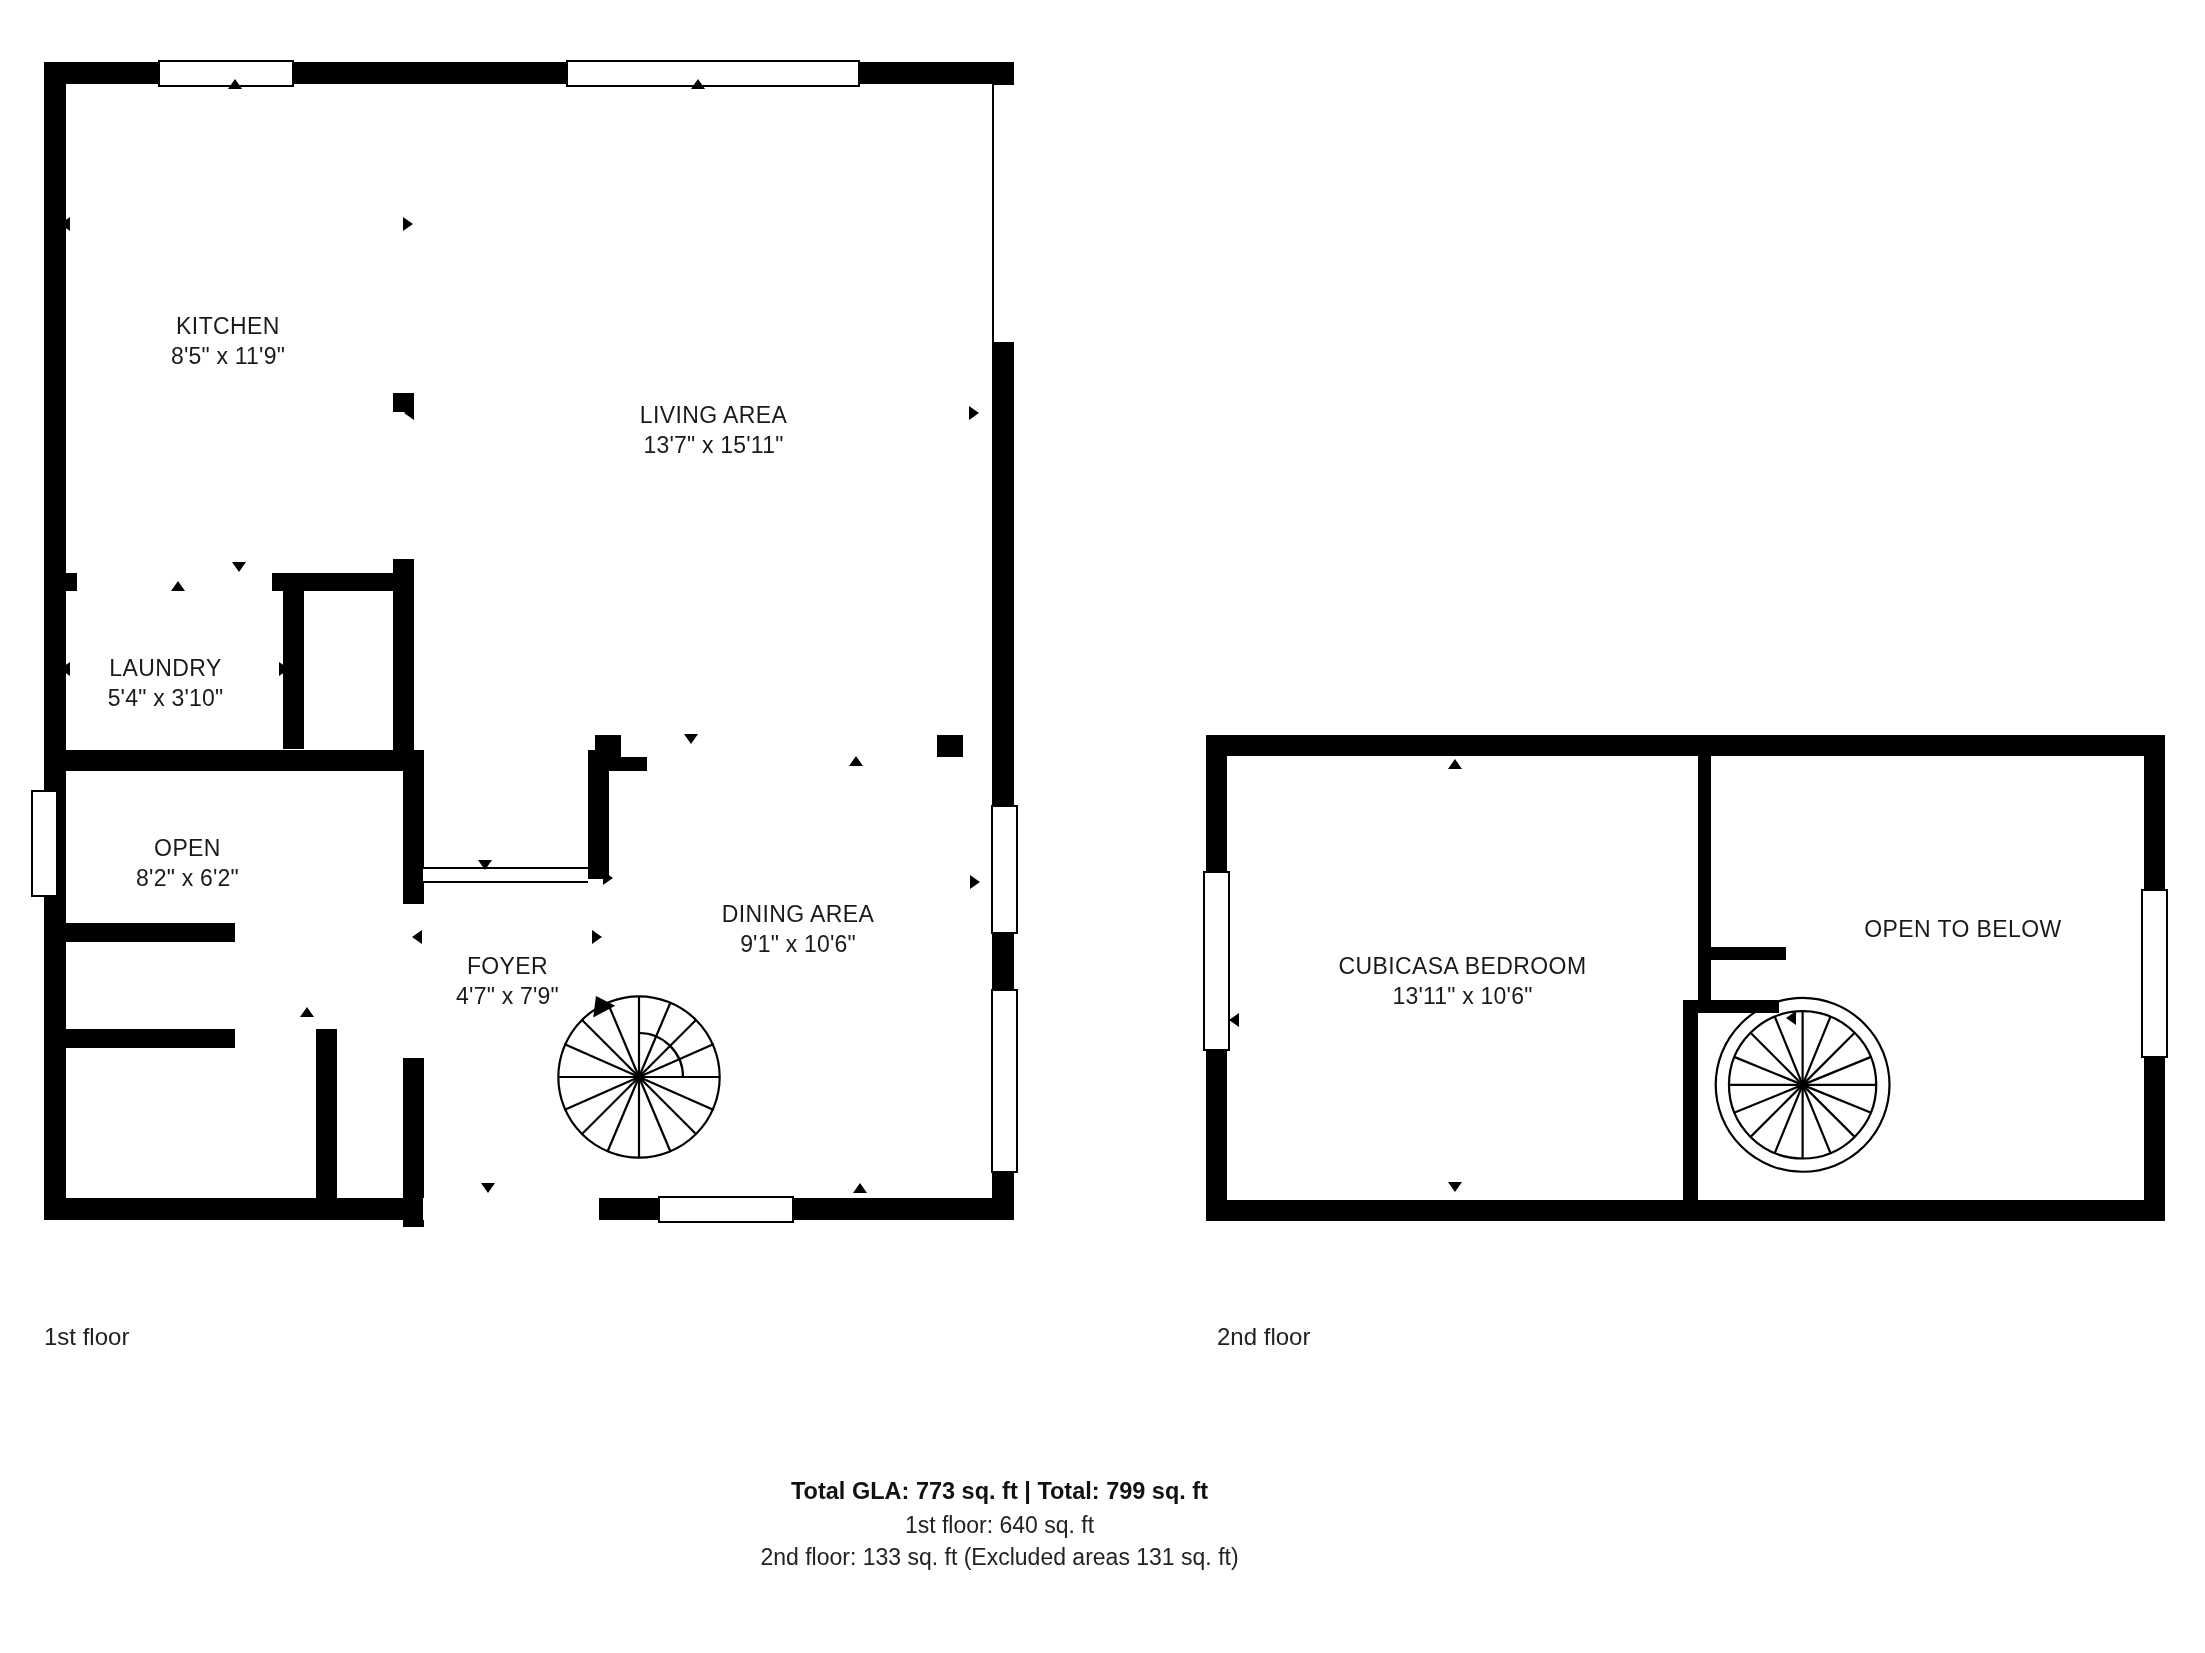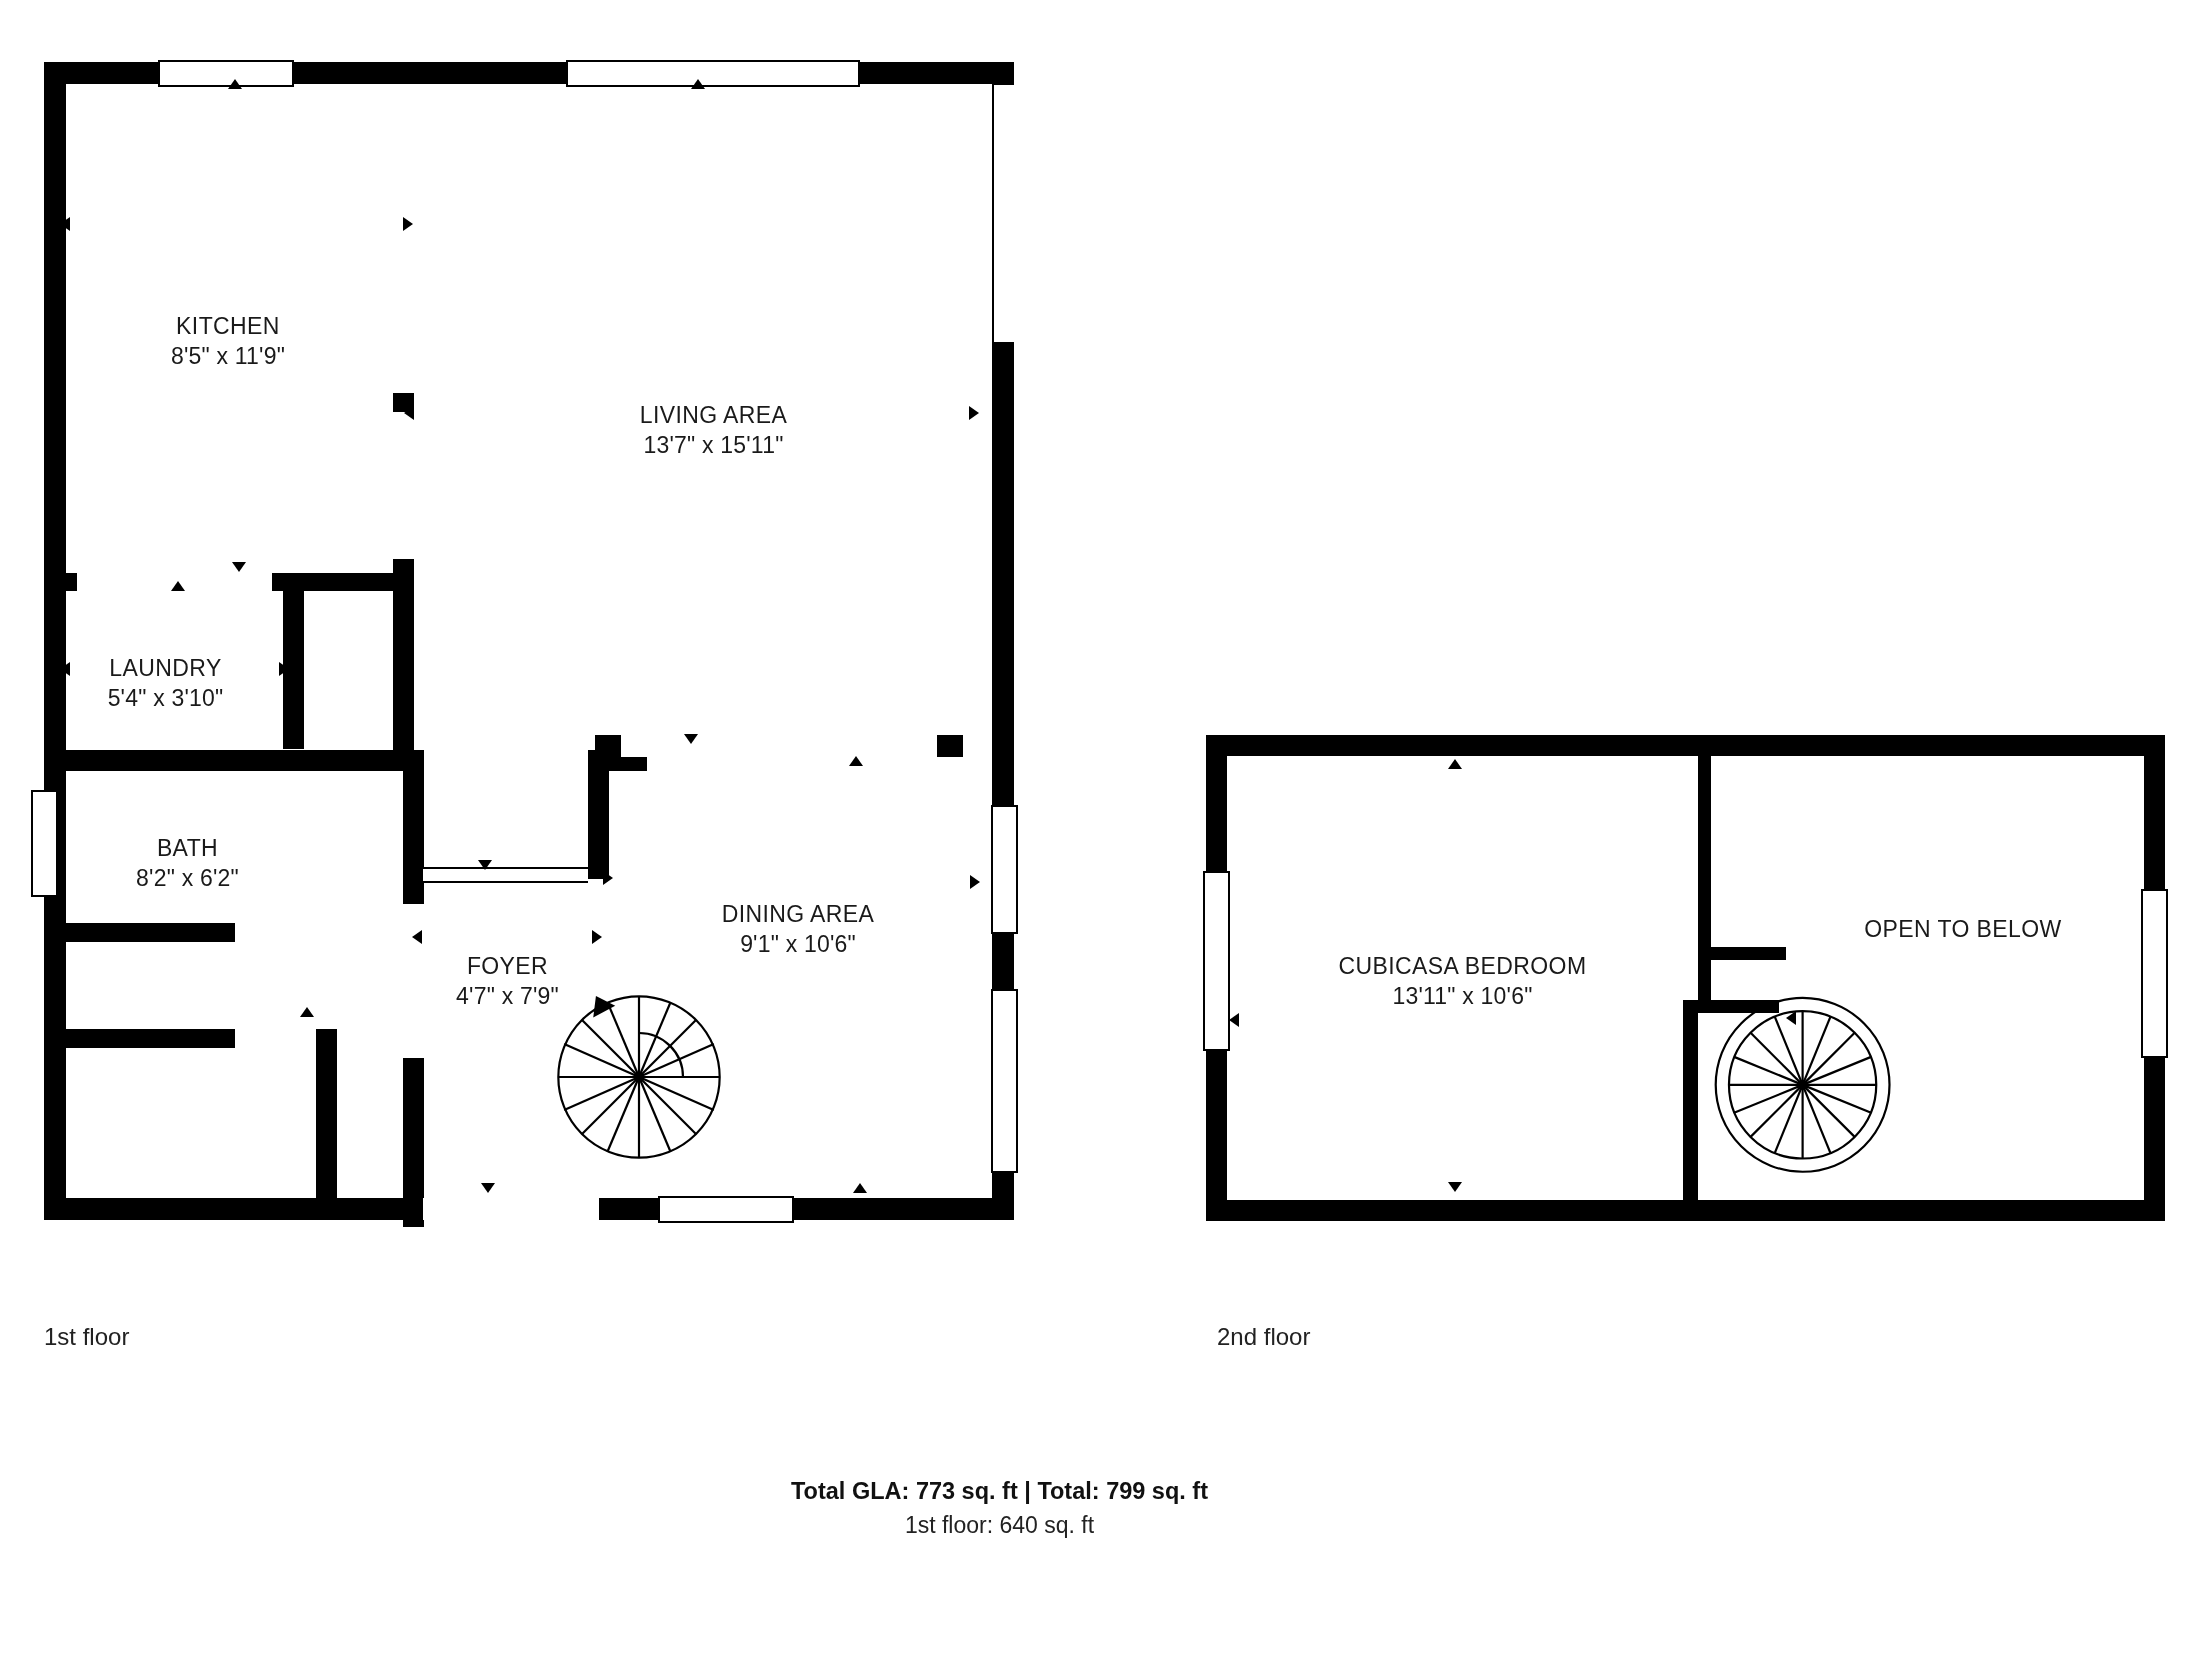--- a/index.html
+++ b/index.html
@@ -215,21 +215,21 @@
     <span class="name">LIVING AREA</span>
     <span class="dims">13'7" x 15'11"</span>
   </div>
 
   <div class="room-label" style="left:48px; top:654px; width:235px;">
     <span class="name">LAUNDRY</span>
     <span class="dims">5'4" x 3'10"</span>
   </div>
 
   <div class="room-label" style="left:70px; top:834px; width:235px;">
-    <span class="name">BATH</span>
+    <span class="name">OPEN</span>
     <span class="dims">8'2" x 6'2"</span>
   </div>
 
   <div class="room-label" style="left:397px; top:952px; width:221px;">
     <span class="name">FOYER</span>
     <span class="dims">4'7" x 7'9"</span>
   </div>
 
   <div class="room-label" style="left:662px; top:900px; width:272px;">
     <span class="name">DINING AREA</span>
@@ -291,14 +291,15 @@
   <div class="room-label" style="left:1816px; top:915px; width:294px;">
     <span class="name">OPEN TO BELOW</span>
   </div>
 
   <div class="floor-caption" style="left:1217px; top:1323px;">2nd floor</div>
 </div>
 
 <div id="footer" style="top:1478px;">
   <div class="total-line">Total GLA: 773 sq. ft | Total: 799 sq. ft</div>
   <div class="sub-line">1st floor: 640 sq. ft</div>
+  <div class="sub-line">2nd floor: 133 sq. ft (Excluded areas 131 sq. ft)</div>
 </div>
 
 
 </body></html>

